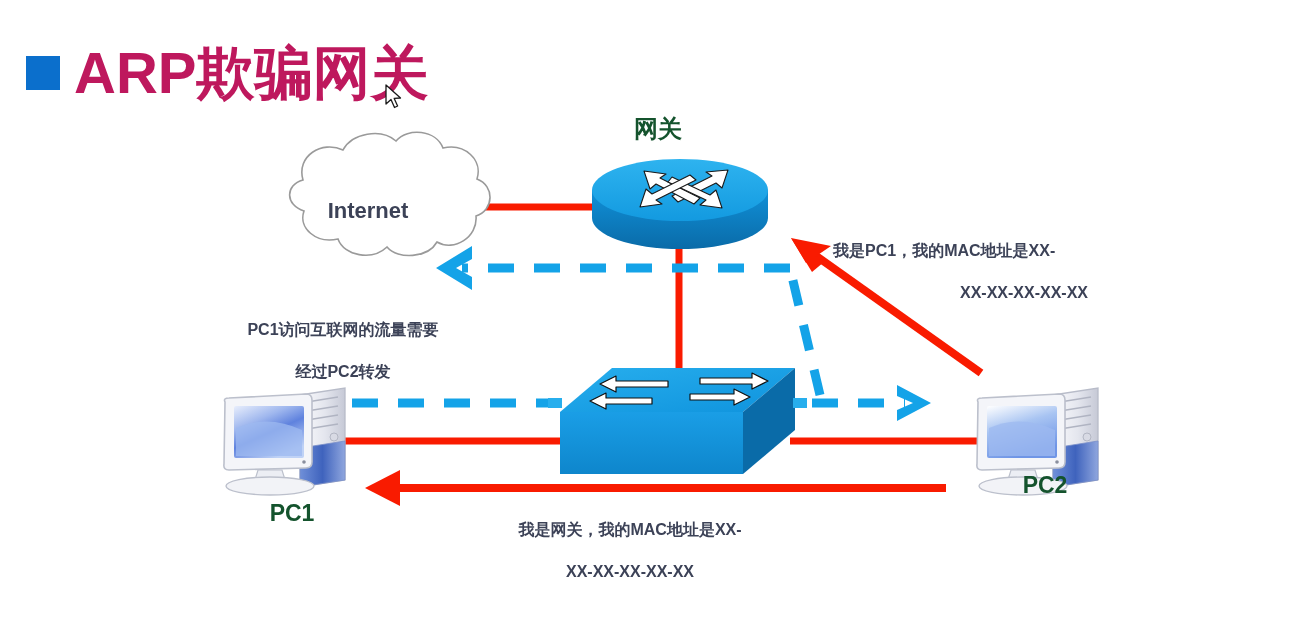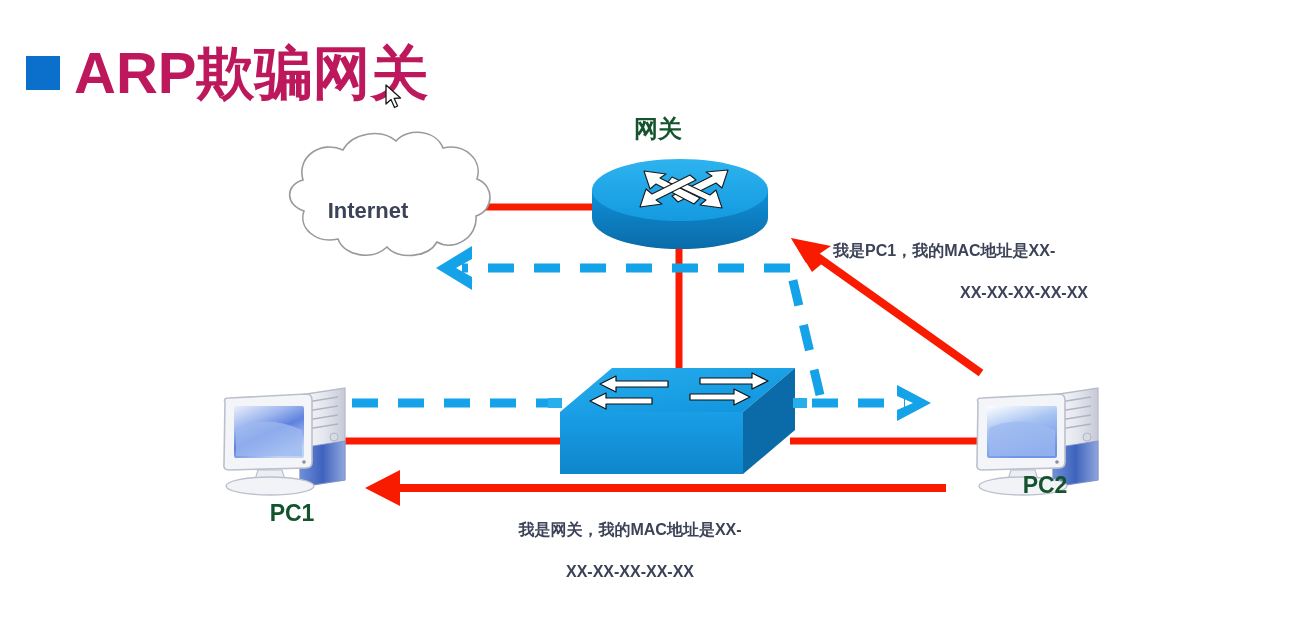--- a/index.html
+++ b/index.html
@@ -298,19 +298,21 @@
     <div class="l2">XX-XX-XX-XX-XX</div>
   </div>
 
   <div class="annot" id="annot-bottom">
     <div>我是网关，我的MAC地址是XX-</div>
     <div>XX-XX-XX-XX-XX</div>
     
   </div>
 
   <div class="annot" id="annot-left">
+    <div>PC1访问互联网的流量需要</div>
+    <div>经过PC2转发</div>
   </div>
 
   <svg id="cursor" viewBox="0 0 18 26" xmlns="http://www.w3.org/2000/svg">
     <path d="M 1 1 L 1 20 L 6 15.5 L 9.5 23.5 L 12.6 22 L 9.2 14.4 L 15.5 14 Z" fill="#ffffff" stroke="#1a1a1a" stroke-width="1.3" stroke-linejoin="round"></path>
   </svg>
 
 </div>
 
 </body></html>

